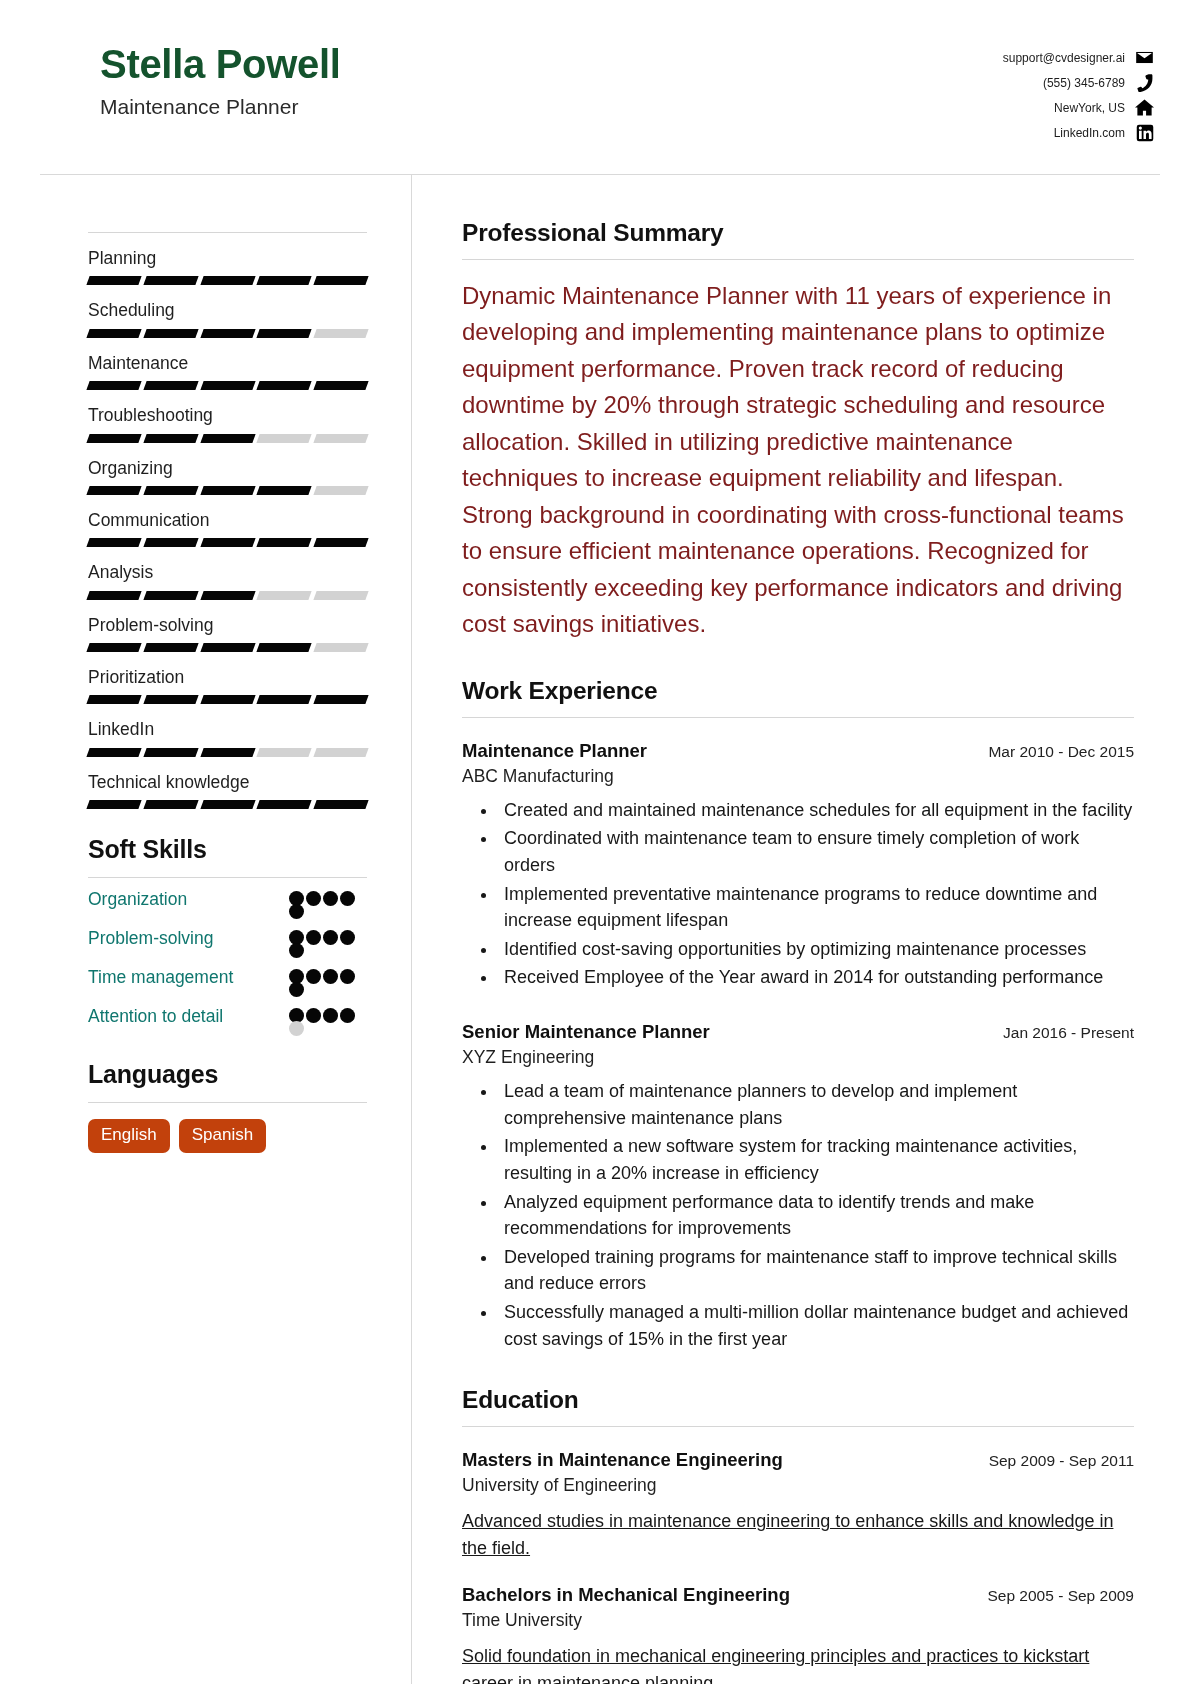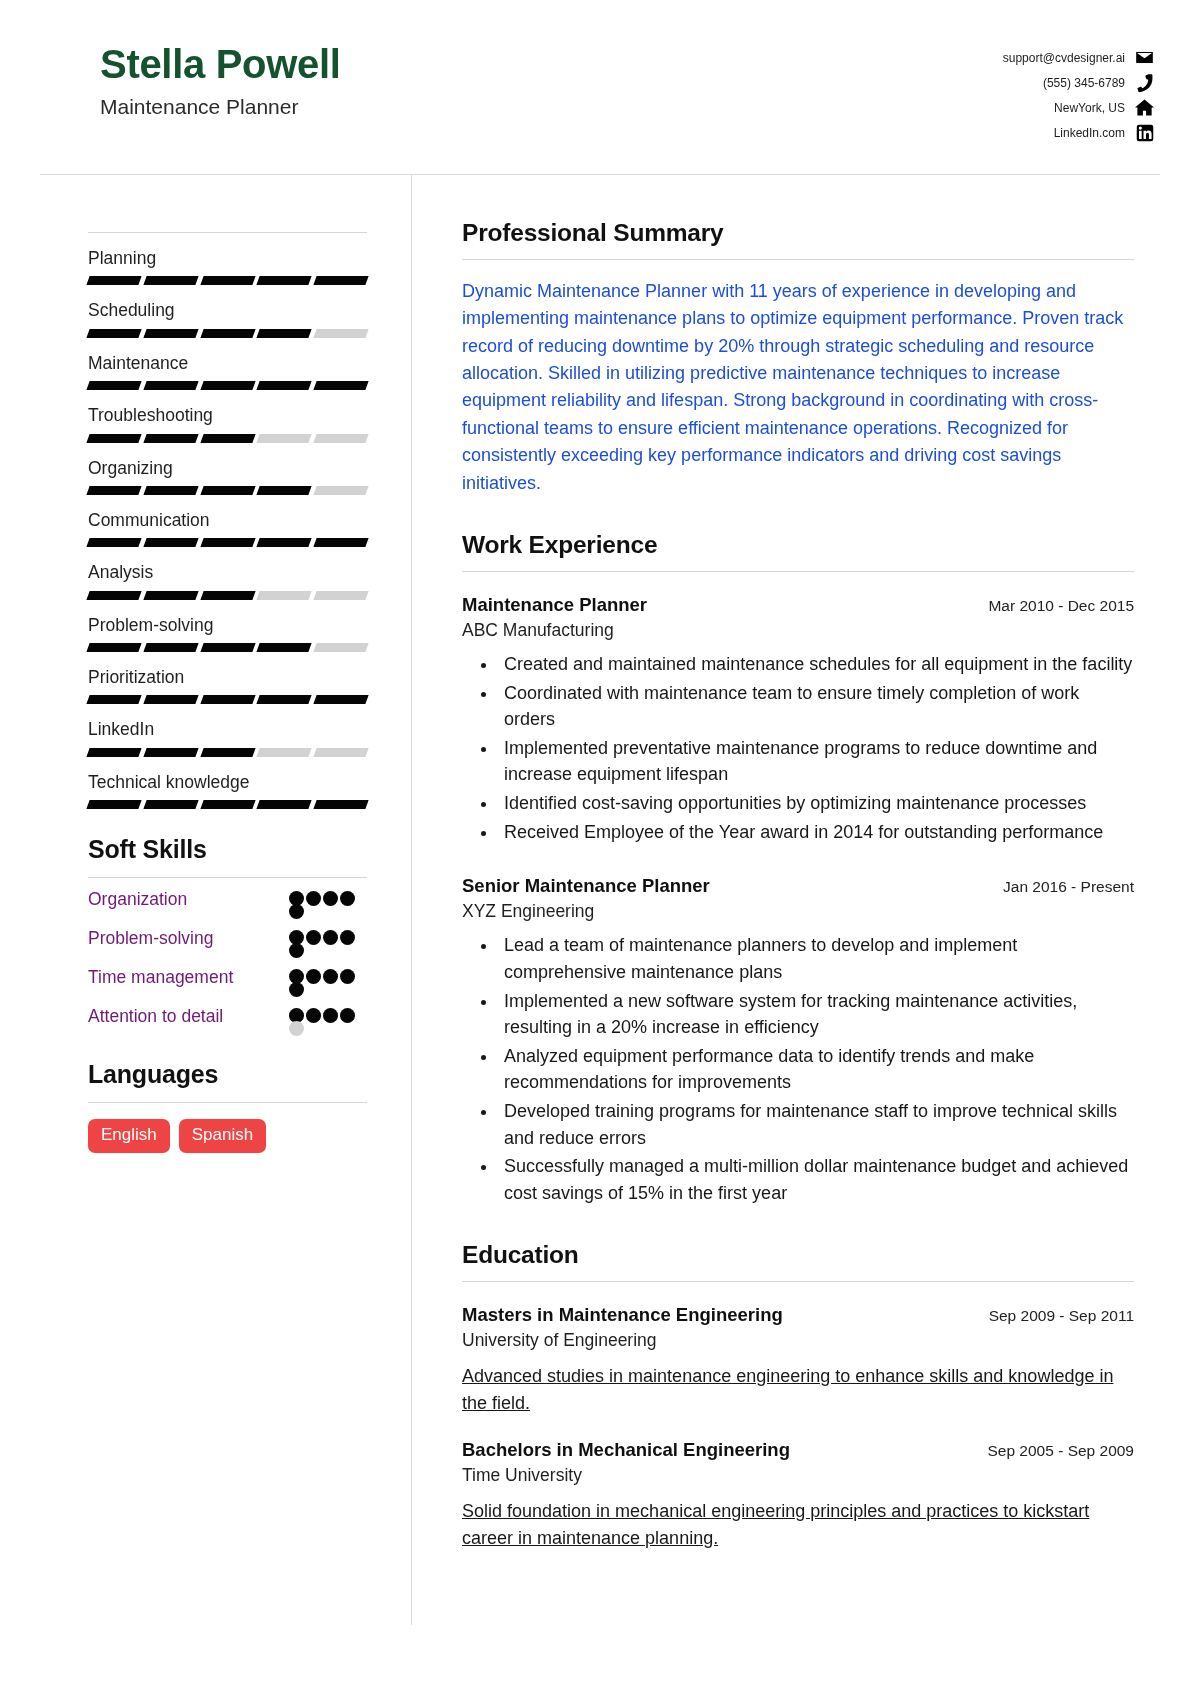--- a/index.html
+++ b/index.html
@@ -127,21 +127,21 @@
   
   .soft-row {
     display: flex;
     align-items: flex-start;
     justify-content: space-between;
     gap: 12px;
     margin-top: 9px;
   }
   .soft-name {
     font-size: 17.5px;
-    color: #701a75;
+    color: #0f766e;
     line-height: 1.42;
     max-width: 160px;
     text-align: center;
   }
   .dots {
     display: flex;
     flex-wrap: wrap;
     width: 78px;
     flex: 0 0 78px;
     justify-content: flex-start;
@@ -154,33 +154,33 @@
     height: 15px;
     border-radius: 50%;
     background: #d2d2d2;
     margin-bottom: -2px;
   }
   .dot.on { background: #060606; }
 
   
   .tags { display: flex; flex-wrap: wrap; gap: 9px; margin-top: 16px; }
   .tag {
-    background: #ef4444;
+    background: #c2410c;
     color: #ffffff;
     font-size: 17px;
     padding: 6px 13px 7px 13px;
     border-radius: 7px;
     line-height: 1.2;
   }
 
   
   .summary-text {
-    font-size: 18px;
+    font-size: 24px;
     line-height: 1.52;
-    color: #1d4ed8;
+    color: #7f1d1d;
     margin-top: 18px;
     margin-bottom: 34px;
   }
 
   .entry { margin-top: 22px; }
   .entry-head {
     display: flex;
     align-items: baseline;
     justify-content: space-between;
     gap: 18px;

